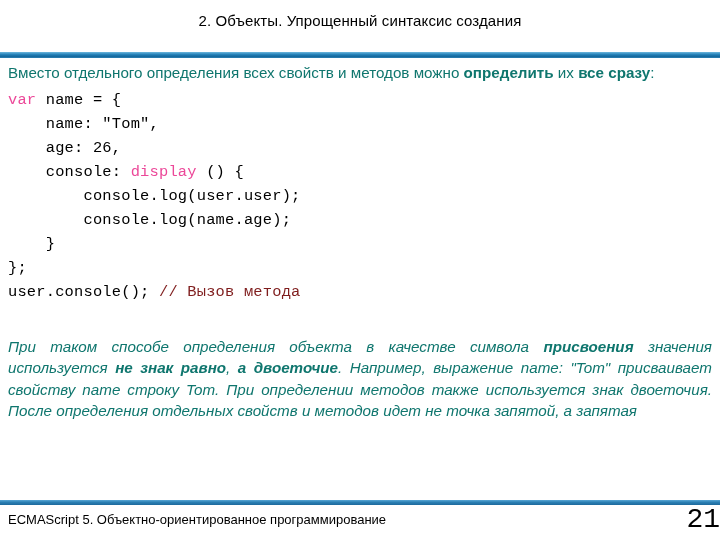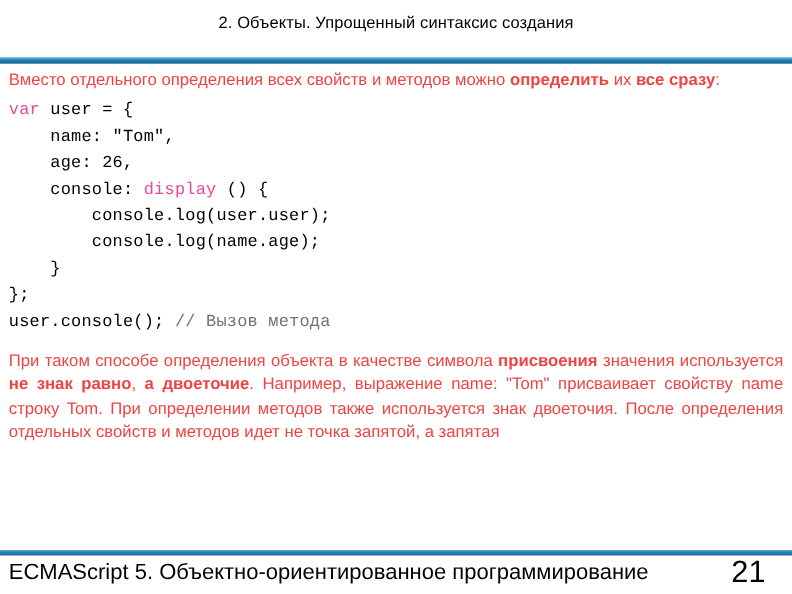--- a/index.html
+++ b/index.html
@@ -69,86 +69,88 @@
     top: 62px;
     width: 704px;
   }
 
   .para {
     font-size: 15.2px;
     line-height: 21.5px;
     text-align: justify;
     text-justify: inter-word;
     margin: 0;
-    color: #ef4444;
+    color: #0f766e;
   }
   .para b { font-weight: 700; }
 
   .para-intro { margin-bottom: 2px; }
 
   .para-outro {
-    margin-top: 14px;
+    margin-top: 32px;
+    font-style: italic;
   }
 
   
   .code {
     font-family: "Liberation Mono", "DejaVu Sans Mono", monospace;
     font-size: 15.4px;
     line-height: 24px;
     white-space: pre;
     color: #000000;
     margin: 4px 0 0 0;
     letter-spacing: 0.2px;
   }
   .code .kw   { color: #ec4899; }
-  .code .cmt  { color: #737373; }
+  .code .cmt  { color: #7f1d1d; }
 
   
   .footer {
     position: absolute;
     left: 0;
     top: 505px;
     width: 720px;
     height: 35px;
   }
   .footer-text {
     position: absolute;
     left: 8px;
     top: 4px;
-    font-size: 20px;
+    font-size: 13px;
     line-height: 22px;
     color: #000000;
     white-space: nowrap;
     text-align: center;
   }
   .page-number {
     position: absolute;
-    right: 24px;
+    right: 0;
     top: -2px;
     font-size: 28px;
     line-height: 34px;
     color: #000000;
+    font-family: Liberation Mono, monospace;
   }
 </style>
 </head>
 <body>
 
 <div class="slide">
 
   <div class="title-area">
     <div class="slide-title">2. Объекты. Упрощенный синтаксис создания</div>
   </div>
 
   <div class="divider divider-top"></div>
 
   <div class="content">
 
     <p class="para para-intro"><span>Вместо отдельного определения всех свойств и методов можно </span><b>определить</b><span> их </span><b>все сразу</b><span>:</span></p>
 
-    <pre class="code"><span class="kw">var</span><span> user = {</span>
+    <pre class="code"><span class="kw">var</span><span> name = {</span>
 <span>    name: "Tom",</span>
 <span>    age: 26,</span>
 <span>    console: </span><span class="kw">display</span><span> () {</span>
 <span>        console.log(user.user);</span>
 <span>        console.log(name.age);</span>
 <span>    }</span>
 <span>};</span>
 <span>user.console(); </span><span class="cmt">// Вызов метода</span></pre>
 
     <p class="para para-outro"><span>При таком способе определения объекта в качестве символа </span><b>присвоения</b><span> значения используется </span><b>не знак равно</b><span>, </span><b>а двоеточие</b><span>. Например, выражение name: "Tom" присваивает свойству name строку Tom. При определении методов также используется знак двоеточия. После определения отдельных свойств и методов идет не точка запятой, а запятая</span></p>

